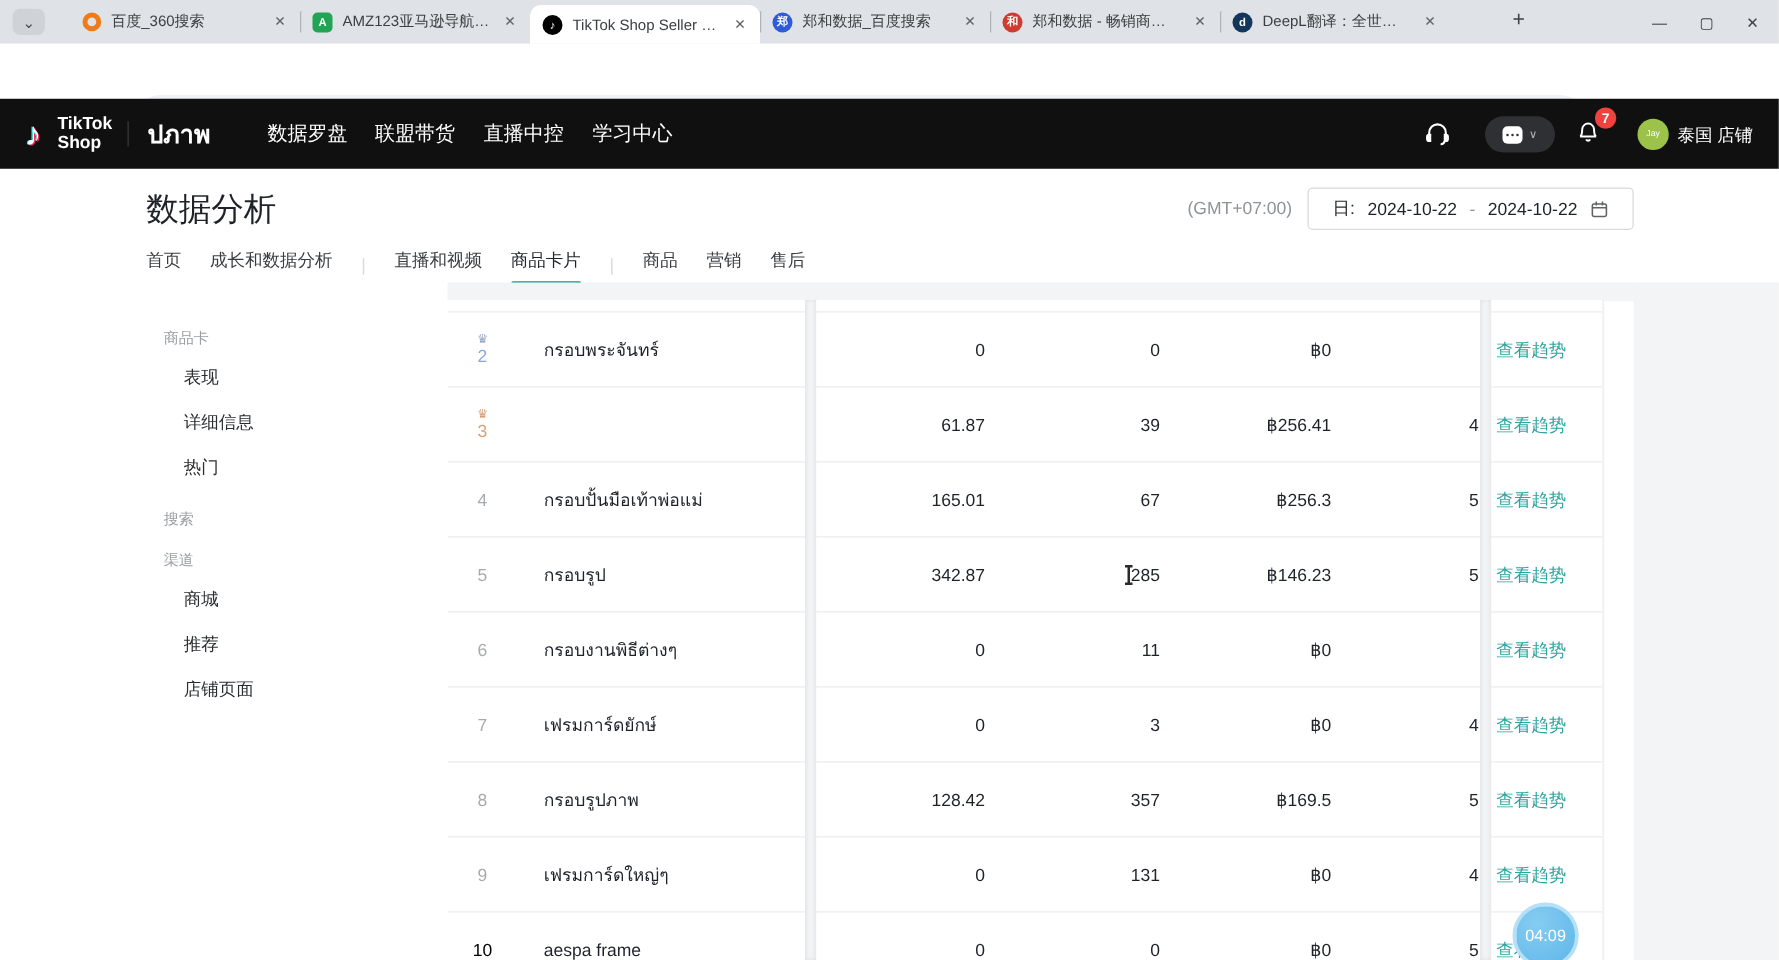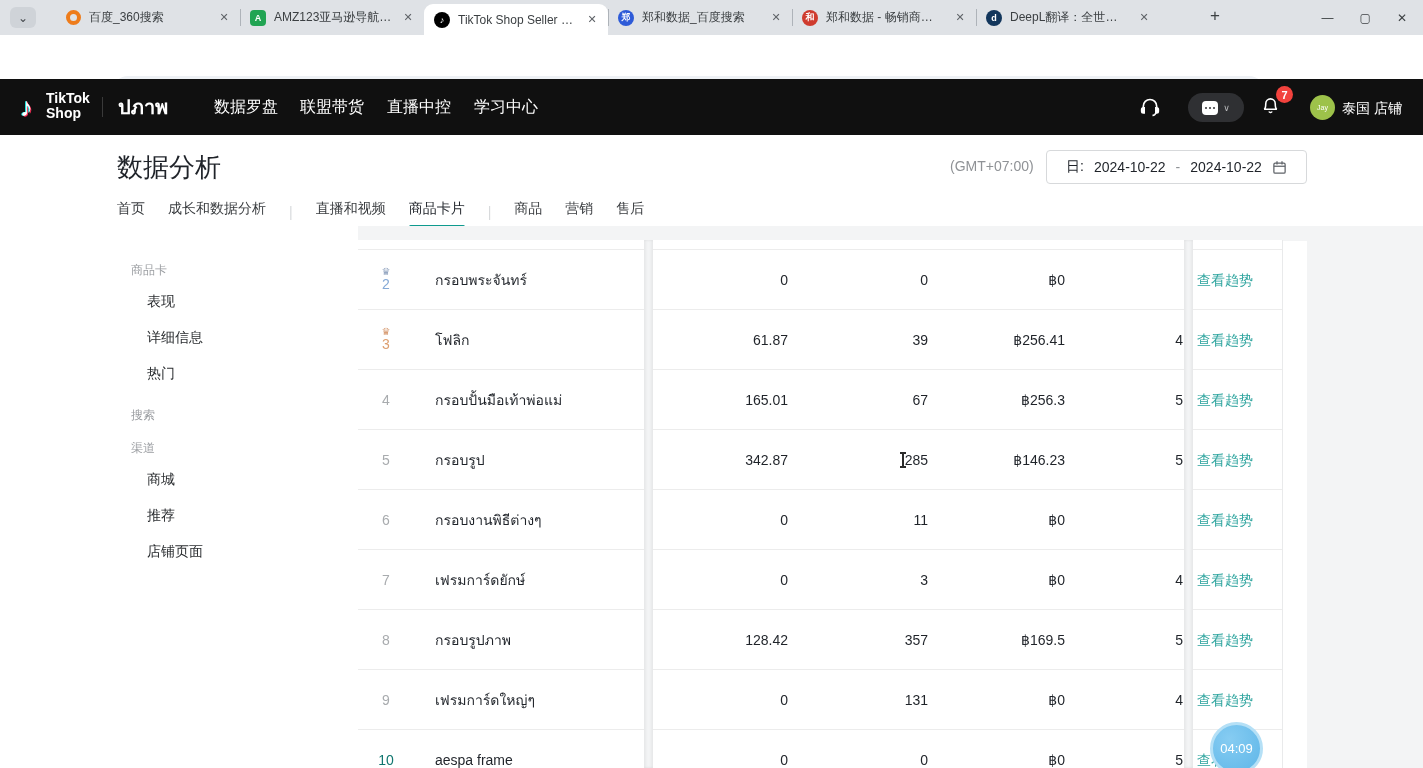--- a/index.html
+++ b/index.html
@@ -299,21 +299,20 @@
       <div class="cell c-kw">กรอบพระจันทร์</div>
       <div class="cell c-cutl"><span>2</span></div>
       <div class="cell c-v1">0</div>
       <div class="cell c-v2">0</div>
       <div class="cell c-v3">฿0</div>
       <div class="cell c-cutr"></div>
       <a class="cell c-action">查看趋势</a>
     </div>
     <div class="trow">
       <div class="rankwrap medal-bronze"><span class="crown">♛</span><span class="ranknum">3</span></div>
-      <div class="cell c-kw">โฟลิก</div>
       <div class="cell c-cutl"><span>3</span></div>
       <div class="cell c-v1">61.87</div>
       <div class="cell c-v2">39</div>
       <div class="cell c-v3">฿256.41</div>
       <div class="cell c-cutr">4</div>
       <a class="cell c-action">查看趋势</a>
     </div>
     <div class="trow">
       <div class="rankwrap"><span class="ranknum" style="color: rgb(168, 171, 174);">4</span></div>
       <div class="cell c-kw">กรอบปั้นมือเท้าพ่อแม่</div>
@@ -368,21 +367,21 @@
       <div class="rankwrap"><span class="ranknum" style="color: rgb(168, 171, 174);">9</span></div>
       <div class="cell c-kw">เฟรมการ์ดใหญ่ๆ</div>
       <div class="cell c-cutl"><span>3</span></div>
       <div class="cell c-v1">0</div>
       <div class="cell c-v2">131</div>
       <div class="cell c-v3">฿0</div>
       <div class="cell c-cutr">4</div>
       <a class="cell c-action">查看趋势</a>
     </div>
     <div class="trow">
-      <div class="rankwrap"><span class="ranknum" style="color: #0f766e;">10</span></div>
+      <div class="rankwrap"><span class="ranknum" style="color: #000000;">10</span></div>
       <div class="cell c-kw">aespa frame</div>
       <div class="cell c-cutl"><span>2</span></div>
       <div class="cell c-v1">0</div>
       <div class="cell c-v2">0</div>
       <div class="cell c-v3">฿0</div>
       <div class="cell c-cutr">5</div>
       <a class="cell c-action">查看趋势</a>
     </div>
   </div>
 <div class="bandL"></div>

